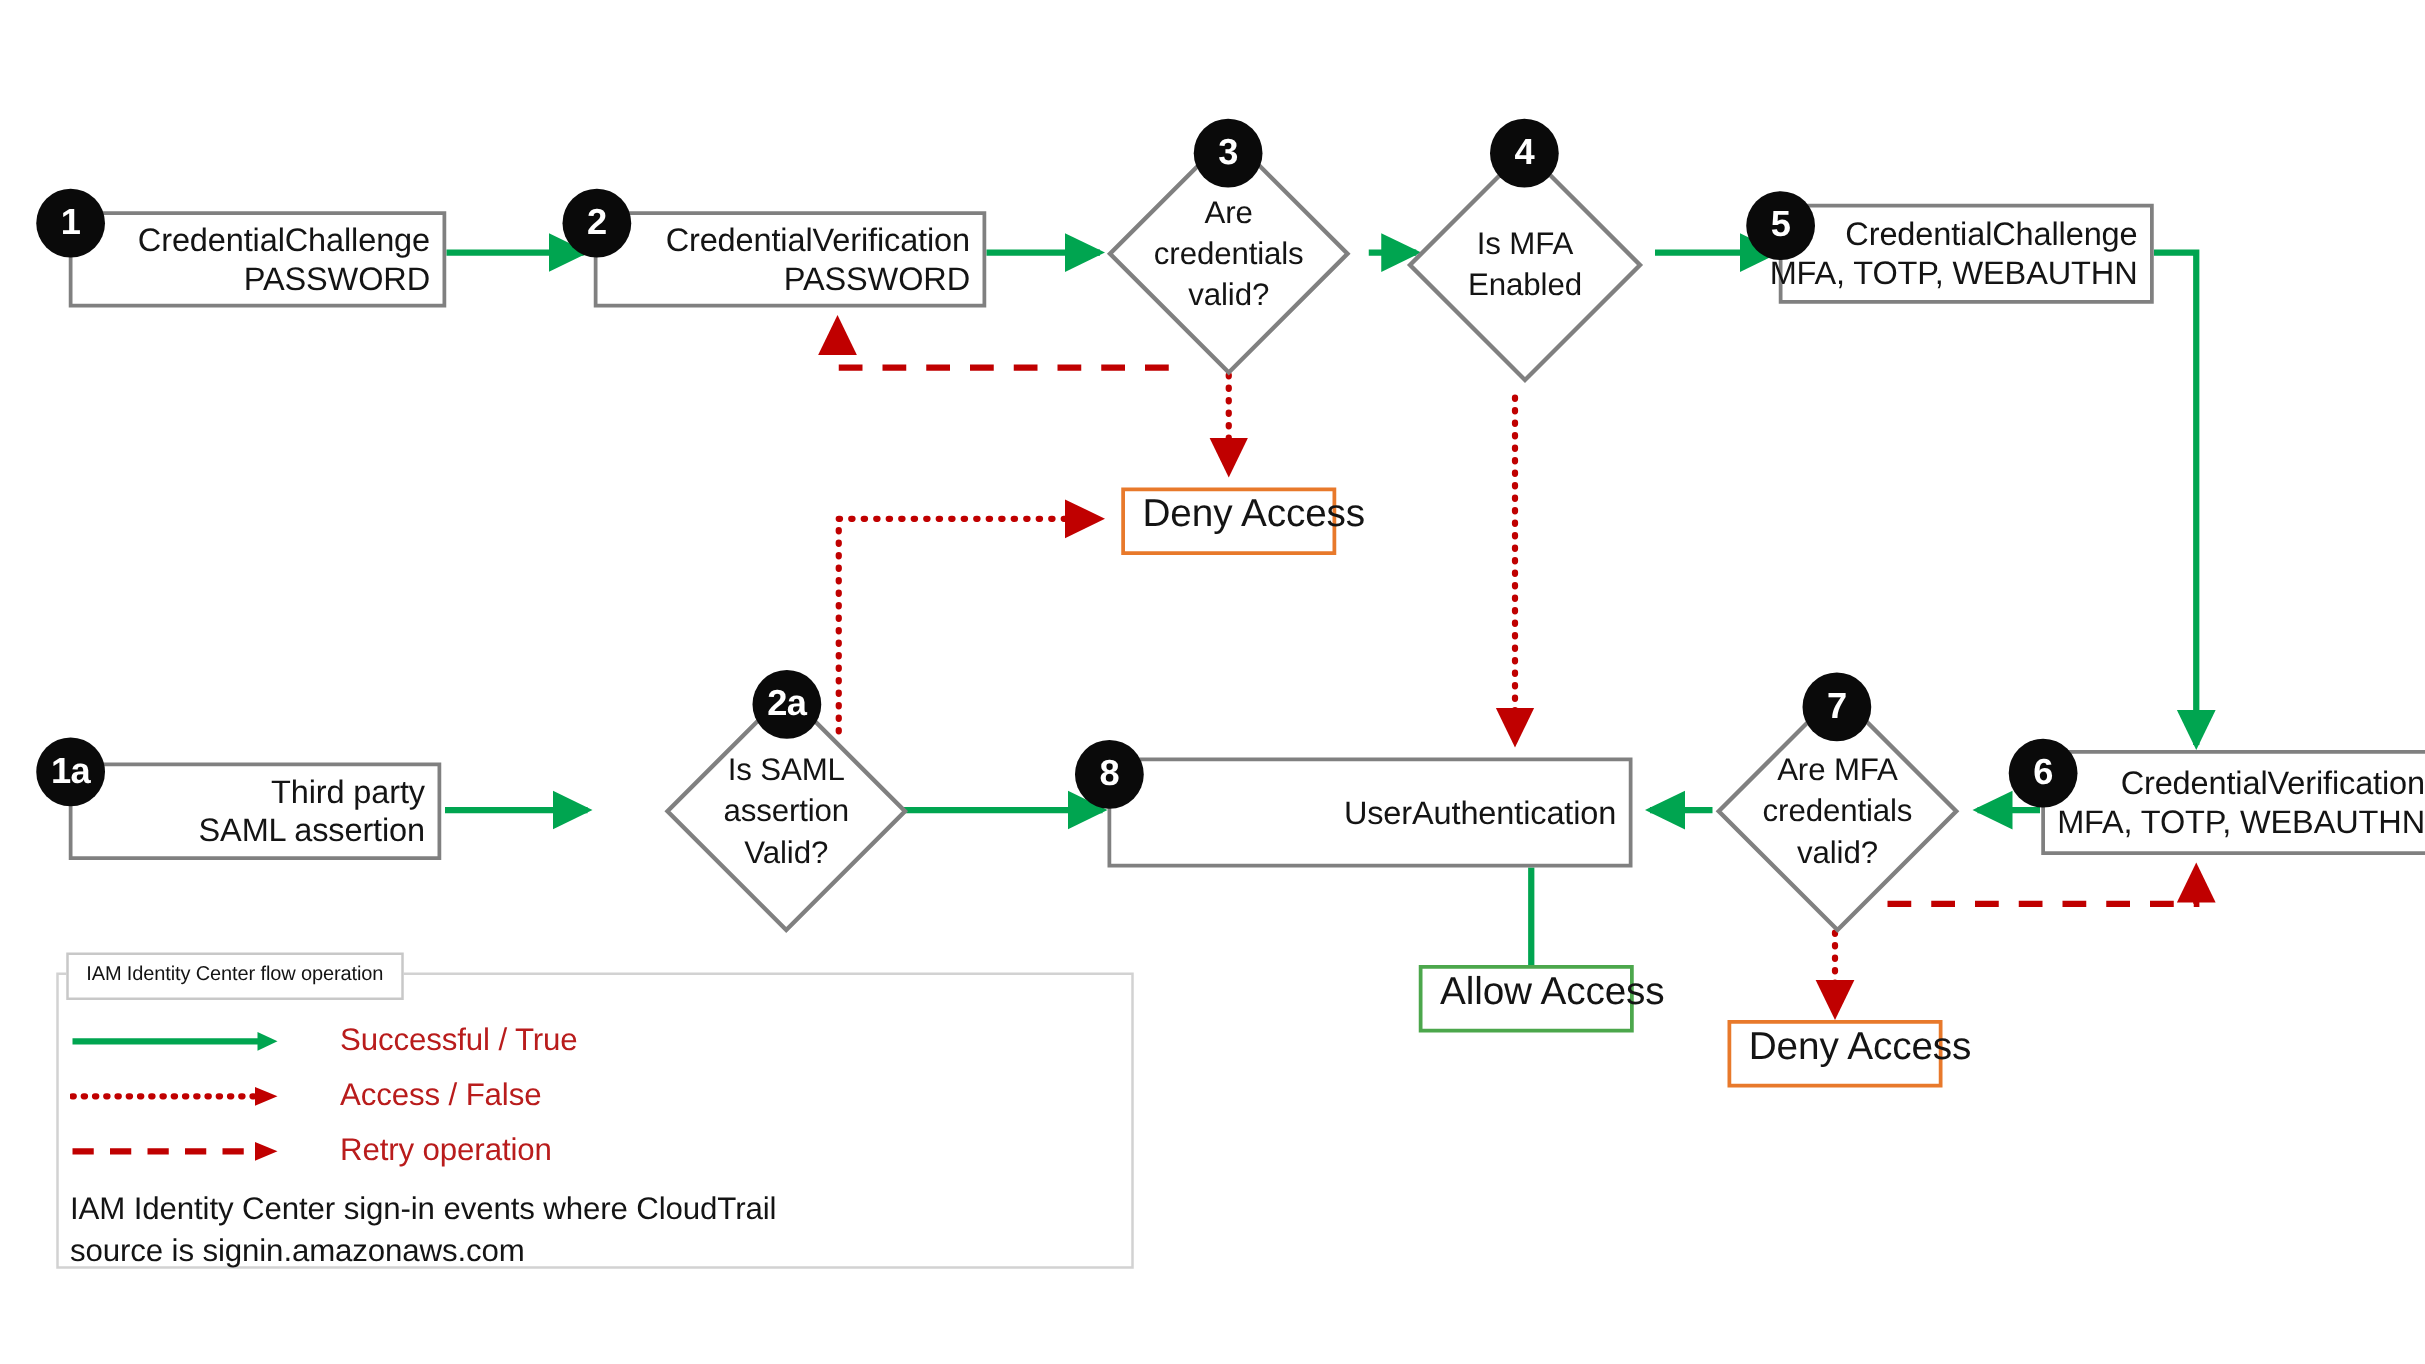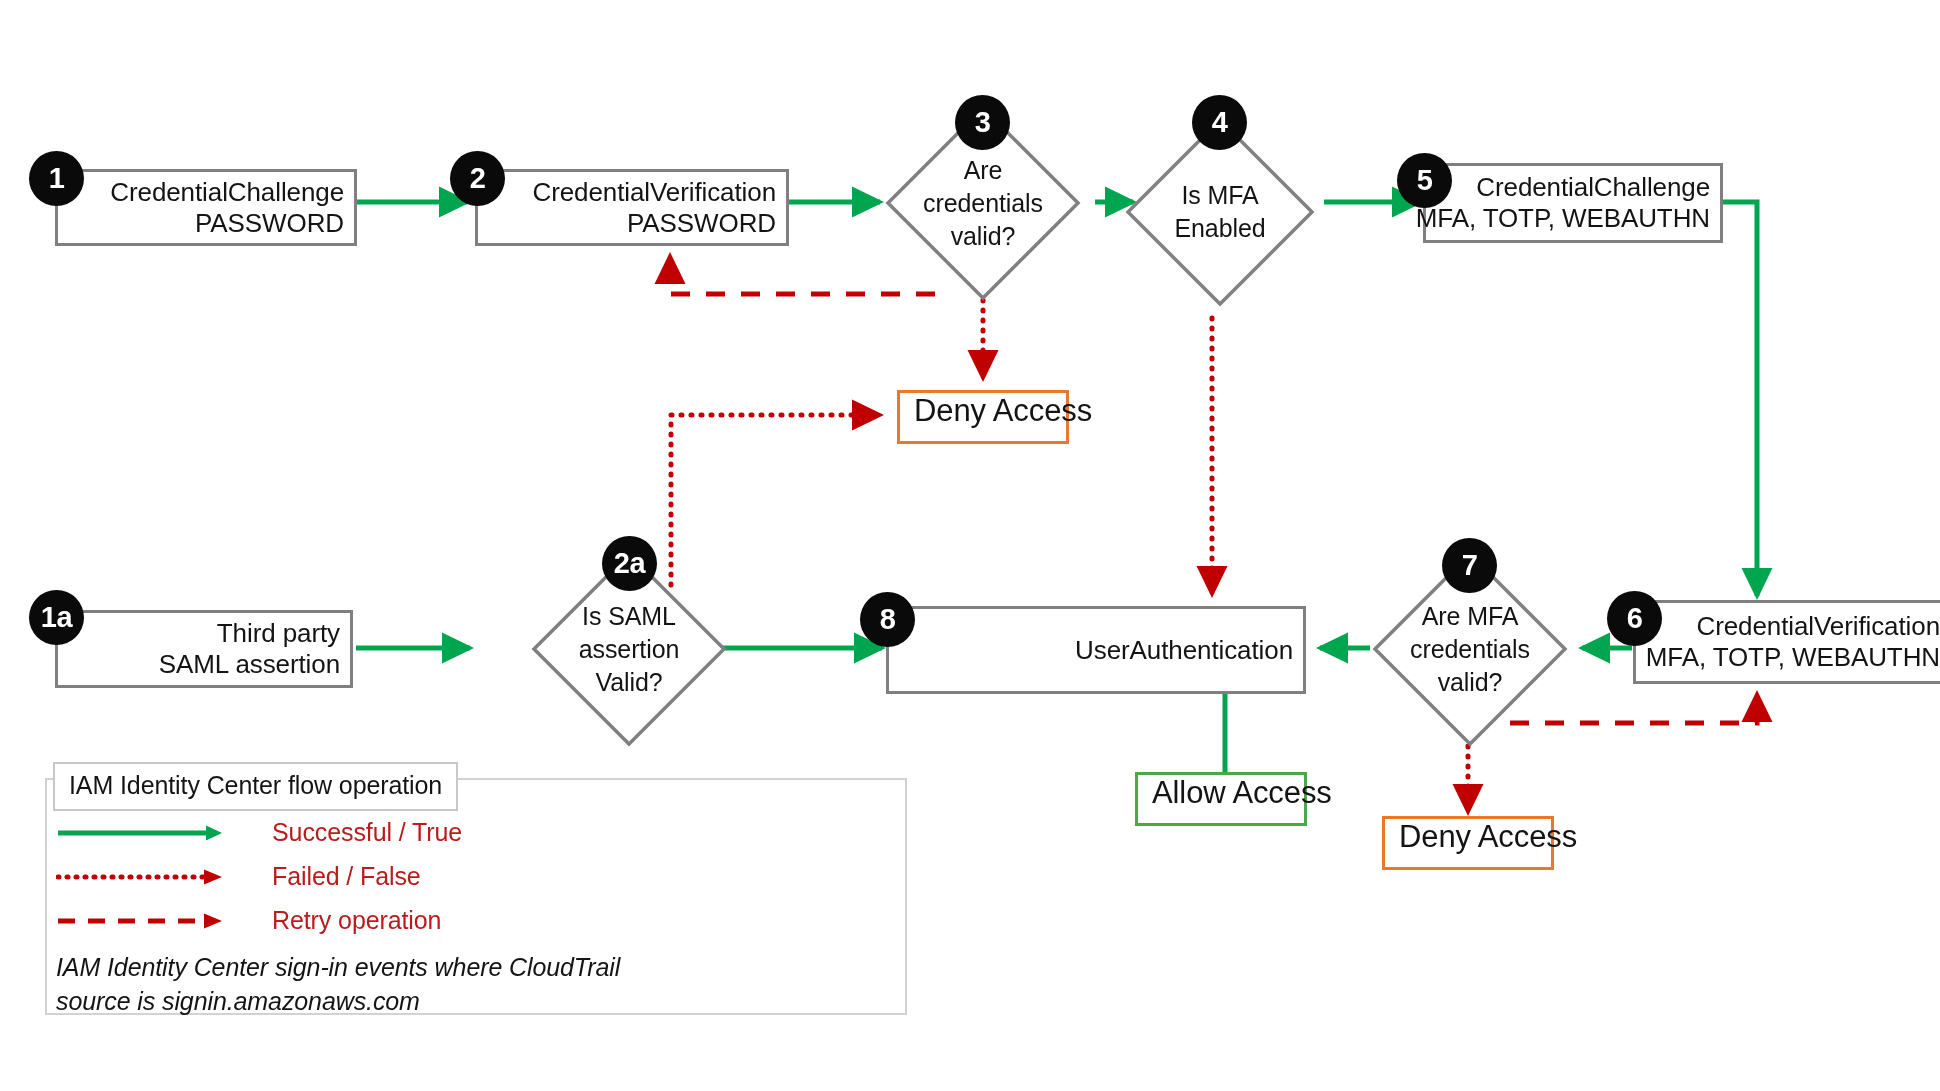--- a/index.html
+++ b/index.html
@@ -113,21 +113,21 @@
     background: transparent;
   }
   #legend-title {
     position: absolute;
     left: 53px;
     top: 762px;
     box-sizing: border-box;
     border: 2px solid #c8c8c8;
     background: #ffffff;
     padding: 7px 14px 9px 14px;
-    font-size: 25px;
+    font-size: 16px;
     color: #141414;
     letter-spacing: -0.1px;
     white-space: nowrap;
     z-index: 4;
   }
   .leg-row {
     position: absolute;
     display: flex;
     align-items: center;
     font-size: 25px;
@@ -143,21 +143,21 @@
   }
   #legend-note {
     position: absolute;
     left: 56px;
     top: 951px;
     font-size: 25px;
     line-height: 1.35;
     color: #141414;
     letter-spacing: -0.1px;
   }
-  #legend-note span { display: block; white-space: nowrap; font-style: italic; }
+  #legend-note span { display: block; white-space: nowrap; }
 </style>
 </head>
 <body>
 
 <div id="stage">
 
   <svg id="wires" viewBox="0 0 1940 1091">
     <defs>
       <marker id="ahGreen" markerWidth="7" markerHeight="7" refX="5.6" refY="3.5" orient="auto" markerUnits="strokeWidth">
         <path d="M0,0.4 L6.4,3.5 L0,6.6 z" fill="#00A550"></path>
@@ -334,21 +334,21 @@
       <path d="M150,3.5 L166,11 L150,18.5 z" fill="#00A550"></path>
     </svg>
     <span>Successful / True</span>
   </div>
 
   <div class="leg-row" style="left:56px; top:862px;">
     <svg class="leg-swatch" viewBox="0 0 168 22">
       <path d="M2,11 L148,11" stroke="#C00000" stroke-width="5" fill="none" stroke-dasharray="1 8" stroke-linecap="round"></path>
       <path d="M148,3.5 L166,11 L148,18.5 z" fill="#C00000"></path>
     </svg>
-    <span>Failed / False</span>
+    <span>Access / False</span>
   </div>
 
   <div class="leg-row" style="left:56px; top:906px;">
     <svg class="leg-swatch" viewBox="0 0 168 22">
       <path d="M2,11 L148,11" stroke="#C00000" stroke-width="5" fill="none" stroke-dasharray="17 13"></path>
       <path d="M148,3.5 L166,11 L148,18.5 z" fill="#C00000"></path>
     </svg>
     <span>Retry operation</span>
   </div>
 

